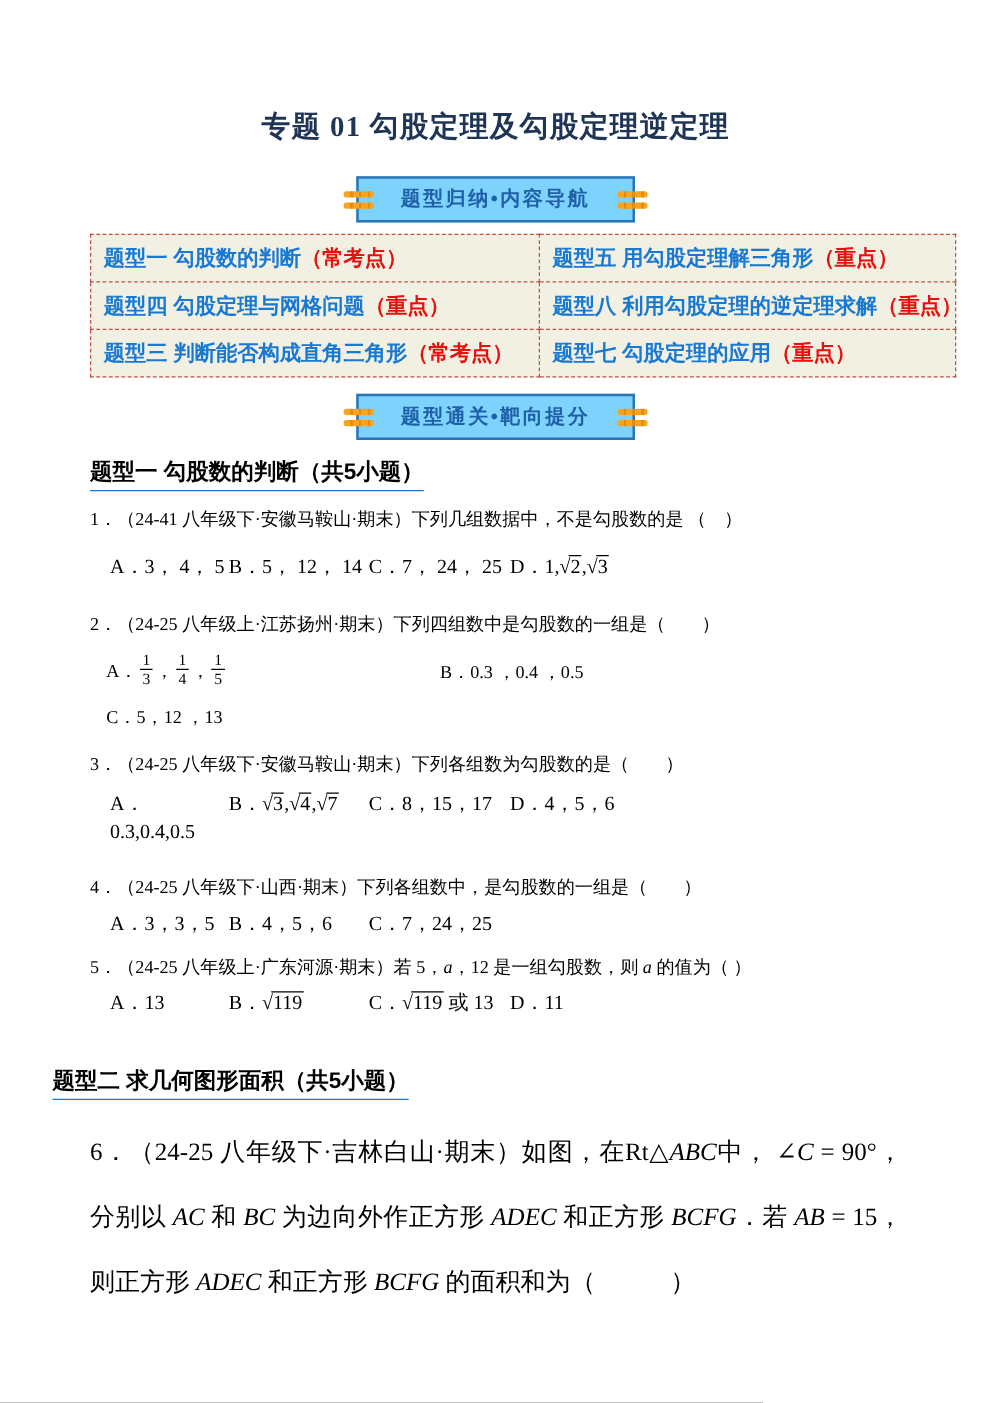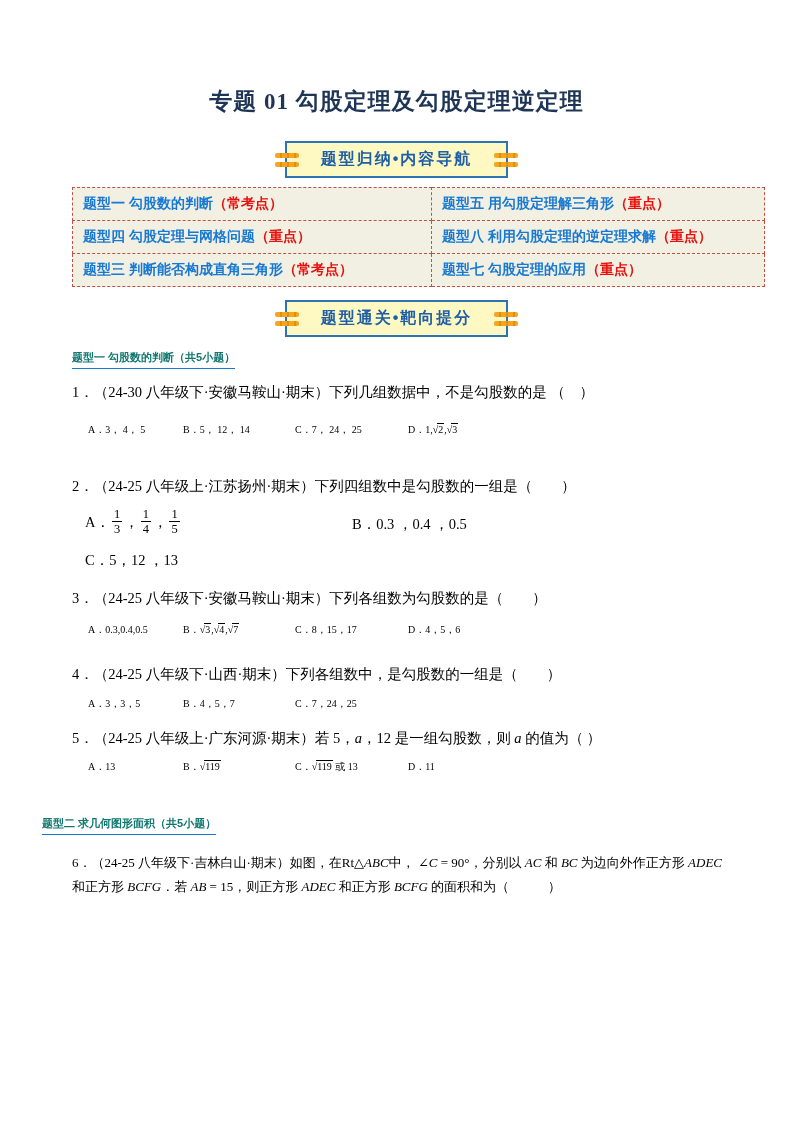--- a/index.html
+++ b/index.html
@@ -12,21 +12,21 @@
   
   .doc-title{
     margin:86px 0 0 0;text-align:center;
     font-size:23px;font-weight:bold;color:#1F3555;
     letter-spacing:1px;
     font-family:"Liberation Serif","DejaVu Serif",serif;
   }
   
   .banner{
     position:relative;width:fit-content;margin:24px auto 0 auto;
-    border:2px solid #2E74B5;background:#fef9c3;
+    border:2px solid #2E74B5;background:#7dd3fc;
     padding:6px 34px;
   }
   .banner-text{
     font-family:"Liberation Sans","DejaVu Sans",sans-serif;
     font-size:16px;font-weight:bold;color:#1F5FA8;letter-spacing:2px;
   }
   .eq-icon{
     position:absolute;top:50%;transform:translateY(-50%);
     display:flex;flex-direction:column;gap:4px;
   }
@@ -36,45 +36,45 @@
     background:repeating-linear-gradient(90deg,#F7A41F 0 5px,#E08E0B 5px 7px);
   }
   
   .toc{
     margin:9px 0 0 72px;border-collapse:collapse;width:650px;
     background:#F2EFE3;table-layout:fixed;
   }
   .toc td{
     border:1.6px dashed #BF5148;padding:7px 10px 7px 10px;
     font-family:"Liberation Sans","DejaVu Sans",sans-serif;
-    font-size:14px;font-weight:bold;white-space:nowrap;overflow:hidden;
+    font-size:17px;font-weight:bold;white-space:nowrap;overflow:hidden;
   }
   .toc td.lcol{width:338px;} .toc td.rcol{width:312px;}
   .toc-label{color:#1879D2;}
   .toc-tag{color:#E8100C;}
   
   .sec-head{
     margin:13px 0 0 72px;width:fit-content;
     font-family:"Liberation Sans","DejaVu Sans",sans-serif;
-    font-size:11px;font-weight:bold;color:#0f766e;
+    font-size:18px;font-weight:bold;color:#000000;
     border-bottom:1.6px solid #1879D2;padding-bottom:3px;
   }
   
   .content{padding:0 71px 0 72px;}
   .stem{margin:0;font-size:14.5px;line-height:22px;}
-  .optrow{display:flex;padding-left:16px;font-size:10px;line-height:22px;}
+  .optrow{display:flex;padding-left:16px;font-size:16px;line-height:22px;}
   .optrow .o1{width:95px;} .optrow .o2{width:112px;}
   .optrow .o3{width:113px;} .optrow .o4{flex:1;}
   .optgrid{
     display:grid;grid-template-columns:267px 1fr;row-gap:10px;
     padding-left:13px;font-size:14.5px;line-height:22px;align-items:center;
   }
-  .mt12{margin-top:12px;} .mt16{margin-top:16px;} .mt18{margin-top:34px;}
+  .mt12{margin-top:12px;} .mt16{margin-top:16px;} .mt18{margin-top:24px;}
   .mt10{margin-top:10px;} .mt8{margin-top:8px;} .mt22{margin-top:22px;} .mt38{margin-top:38px;margin-left:42px;} .mt7{margin-top:7px;}
-  .para{margin:16px 0 0 0;font-size:13px;line-height:24px;text-align:justify;}
+  .para{margin:16px 0 0 0;font-size:20px;line-height:52px;text-align:justify;}
   
   .it{font-style:italic;}
   .rsym{letter-spacing:-1px;}
   .rad{border-top:1.2px solid #000;padding:0 1px;}
   .sup{vertical-align:super;font-size:0.65em;line-height:0;}
   .frac{
     display:inline-flex;flex-direction:column;align-items:center;
     vertical-align:middle;font-size:12.5px;line-height:1.15;margin:0 2px;
     transform:translateY(-2px);
   }
@@ -126,21 +126,21 @@
     <span class="eq-icon right">
         <i></i>
         <i></i>
       </span>
   </div>
 
   <div class="sec-head">题型一 勾股数的判断（共5小题）</div>
 
   <div class="content">
 
-    <p class="stem mt12"><span>1．（24-30 八年级下·安徽马鞍山·期末）下列几组数据中，不是勾股数的是 （　）</span></p>
+    <p class="stem mt12"><span>1．（24-41 八年级下·安徽马鞍山·期末）下列几组数据中，不是勾股数的是 （　）</span></p>
     <div class="optrow mt16">
       <span class="o1"><span>A．3， 4， 5</span></span>
       <span class="o2"><span>B．5， 12， 14</span></span>
       <span class="o3"><span>C．7， 24， 25</span></span>
       <span class="o4"><span>D．1,</span><span><span class="rsym">√</span><span class="rad">2</span></span><span>,</span><span><span class="rsym">√</span><span class="rad">3</span></span></span>
     </div>
 
     <p class="stem mt18"><span>2．（24-25 八年级上·江苏扬州·期末）下列四组数中是勾股数的一组是（　　）</span></p>
     <div class="optgrid mt12">
       <span><span>A．</span><span class="frac">
@@ -161,21 +161,21 @@
     <div class="optrow mt10">
       <span class="o1"><span>A．0.3,0.4,0.5</span></span>
       <span class="o2"><span>B．</span><span><span class="rsym">√</span><span class="rad">3</span></span><span>,</span><span><span class="rsym">√</span><span class="rad">4</span></span><span>,</span><span><span class="rsym">√</span><span class="rad">7</span></span></span>
       <span class="o3"><span>C．8，15，17</span></span>
       <span class="o4"><span>D．4，5，6</span></span>
     </div>
 
     <p class="stem mt22"><span>4．（24-25 八年级下·山西·期末）下列各组数中，是勾股数的一组是（　　）</span></p>
     <div class="optrow mt8">
       <span class="o1"><span>A．3，3，5</span></span>
-      <span class="o2"><span>B．4，5，7</span></span>
+      <span class="o2"><span>B．4，5，6</span></span>
       <span class="o3"><span>C．7，24，25</span></span>
     </div>
 
     <p class="stem mt12"><span>5．（24-25 八年级上·广东河源·期末）若 5，</span><span class="it">a</span><span>，12 是一组勾股数，则 </span><span class="it">a</span><span> 的值为（ ）</span></p>
     <div class="optrow mt7">
       <span class="o1"><span>A．13</span></span>
       <span class="o2"><span>B．</span><span><span class="rsym">√</span><span class="rad">119</span></span></span>
       <span class="o3"><span>C．</span><span><span class="rsym">√</span><span class="rad">119</span></span><span> 或 13</span></span>
       <span class="o4"><span>D．11</span></span>
     </div>

